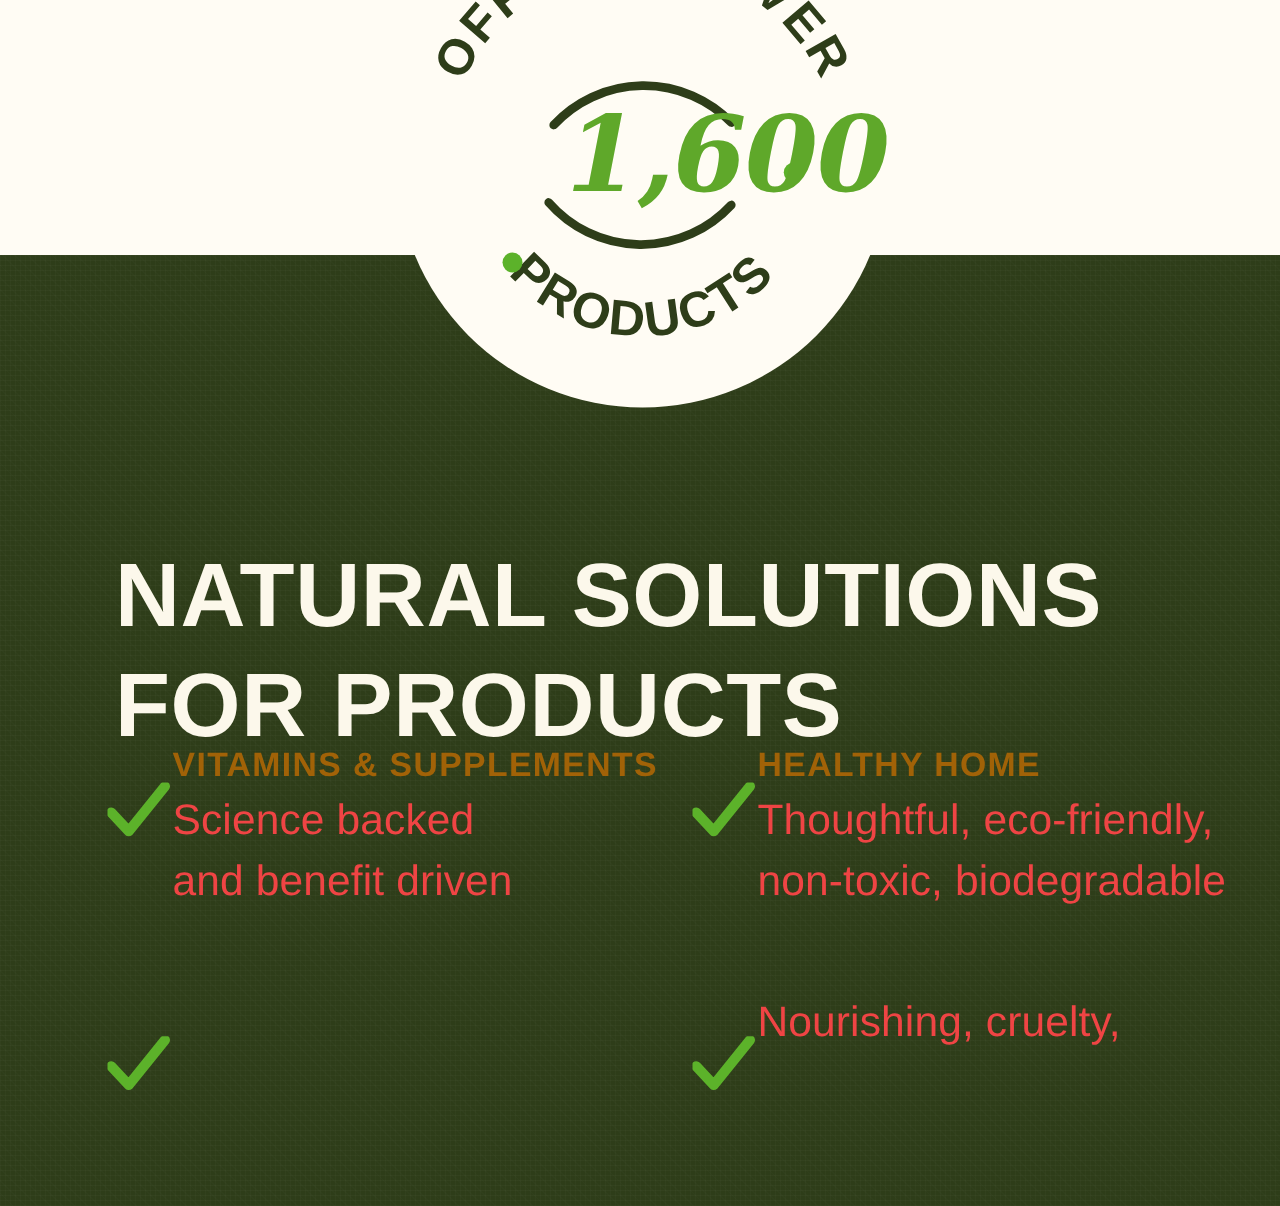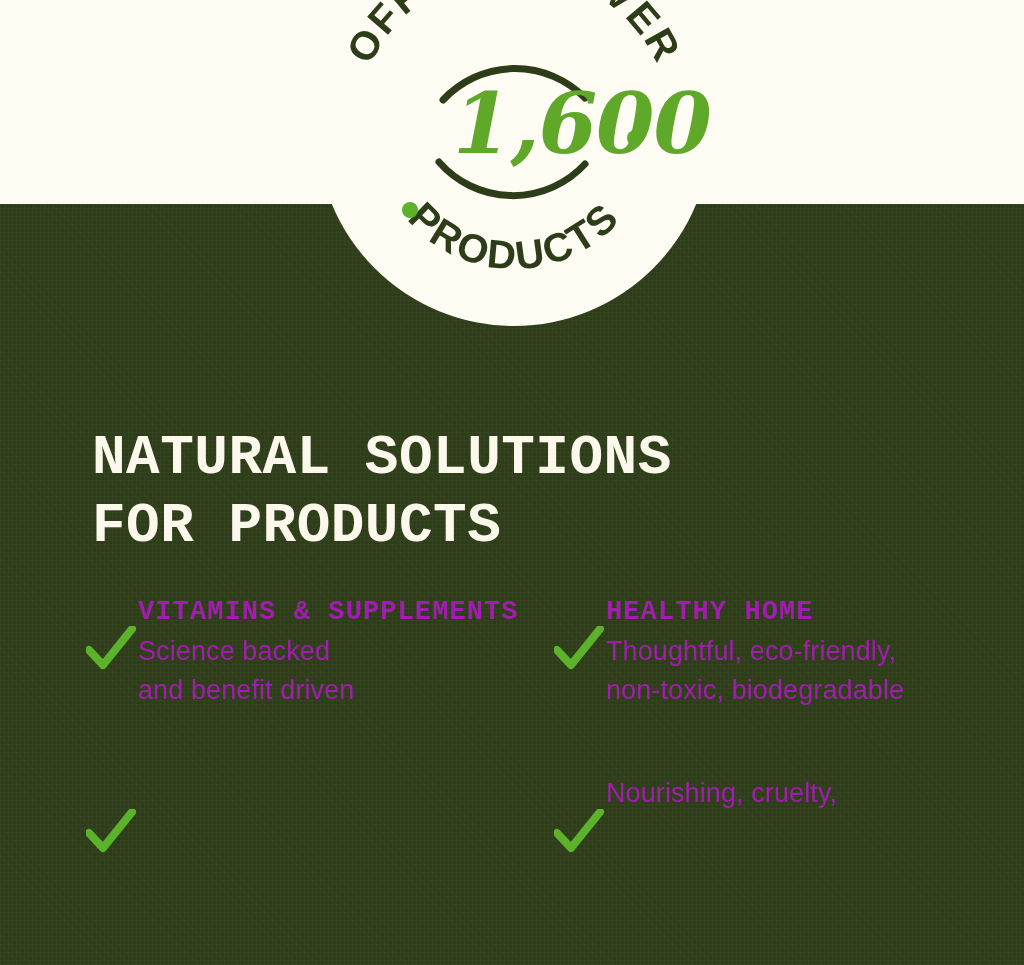--- a/index.html
+++ b/index.html
@@ -86,23 +86,23 @@
     z-index: 4;
   }
 
   
   .headline {
     position: absolute;
     left: 92px;
     top: 386px;
     width: 880px;
     color: #FCF8EB;
-    font-family: Liberation Mono, monospace;
-    font-weight: bold;
-    font-size: 56px;
+    font-family: Liberation Sans, sans-serif;
+    font-weight: bold;
+    font-size: 72px;
     line-height: 1.22;
     letter-spacing: 0.5px;
     z-index: 2;
   }
   .headline span { display: block; }
 
   
   .features {
     position: absolute;
     left: 86px;
@@ -123,32 +123,32 @@
     flex: 0 0 auto;
     width: 52px;
     padding-top: 34px;
   }
   .check svg { display: block; }
   .feature-body {
     flex: 1 1 auto;
     padding-top: 2px;
   }
   .feature-title {
-    color: #a21caf;
-    font-family: Liberation Mono, monospace;
+    color: #a16207;
+    font-family: Liberation Sans, sans-serif;
     font-weight: bold;
     font-size: 27px;
     line-height: 1.36;
     letter-spacing: 1.1px;
   }
   .feature-desc {
-    color: #a21caf;
+    color: #ef4444;
     font-family: "Liberation Sans", sans-serif;
     font-weight: normal;
-    font-size: 27px;
+    font-size: 34px;
     line-height: 1.46;
     letter-spacing: 0.1px;
     margin-top: 1px;
   }
   .feature-desc span { display: block; }
   .feature-row2 .check { padding-top: 38px; }
 </style>
 </head>
 <body>
 

